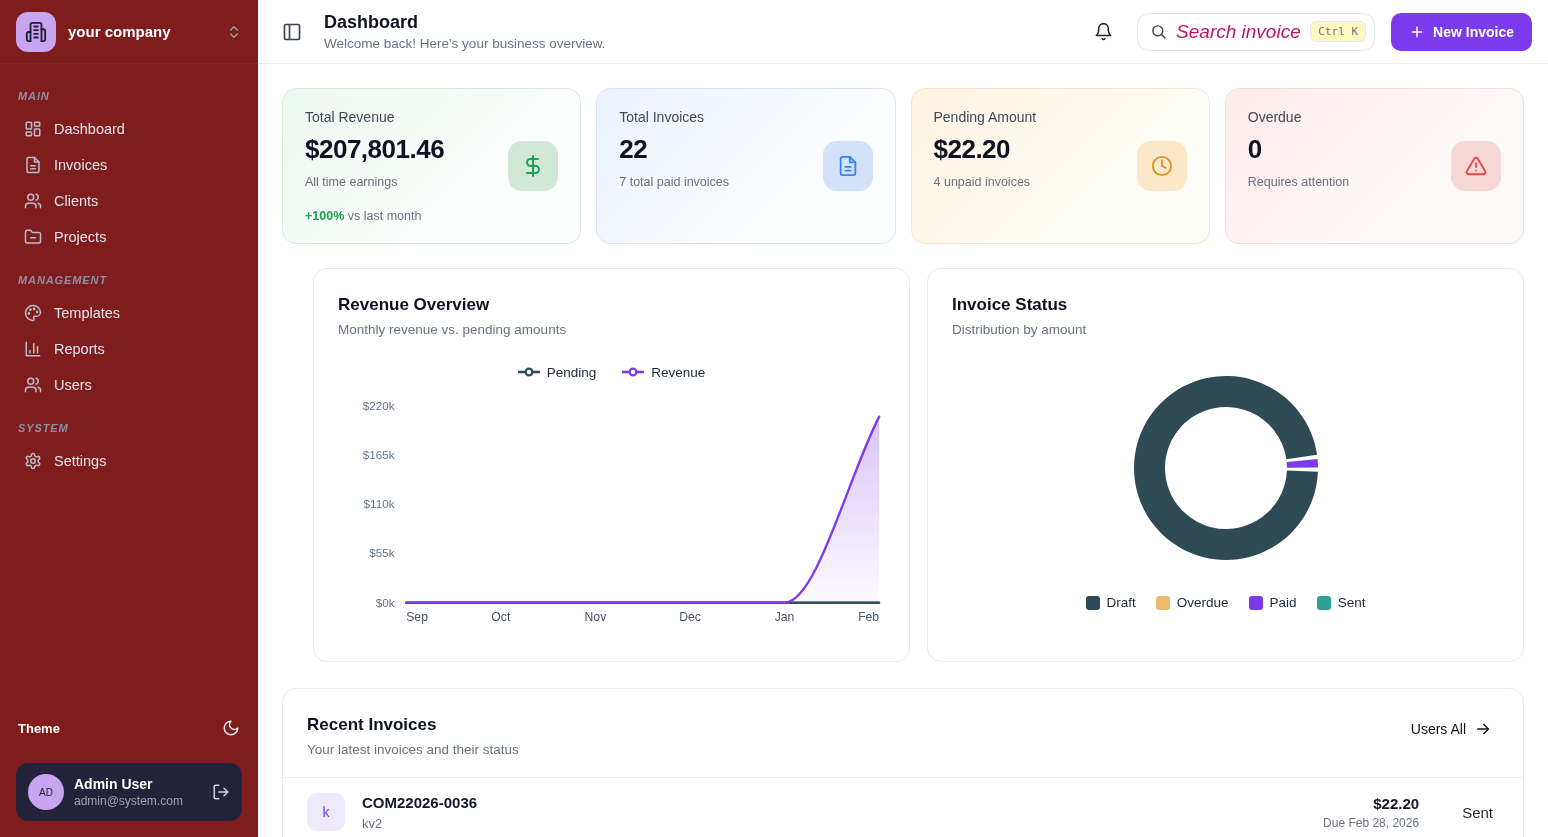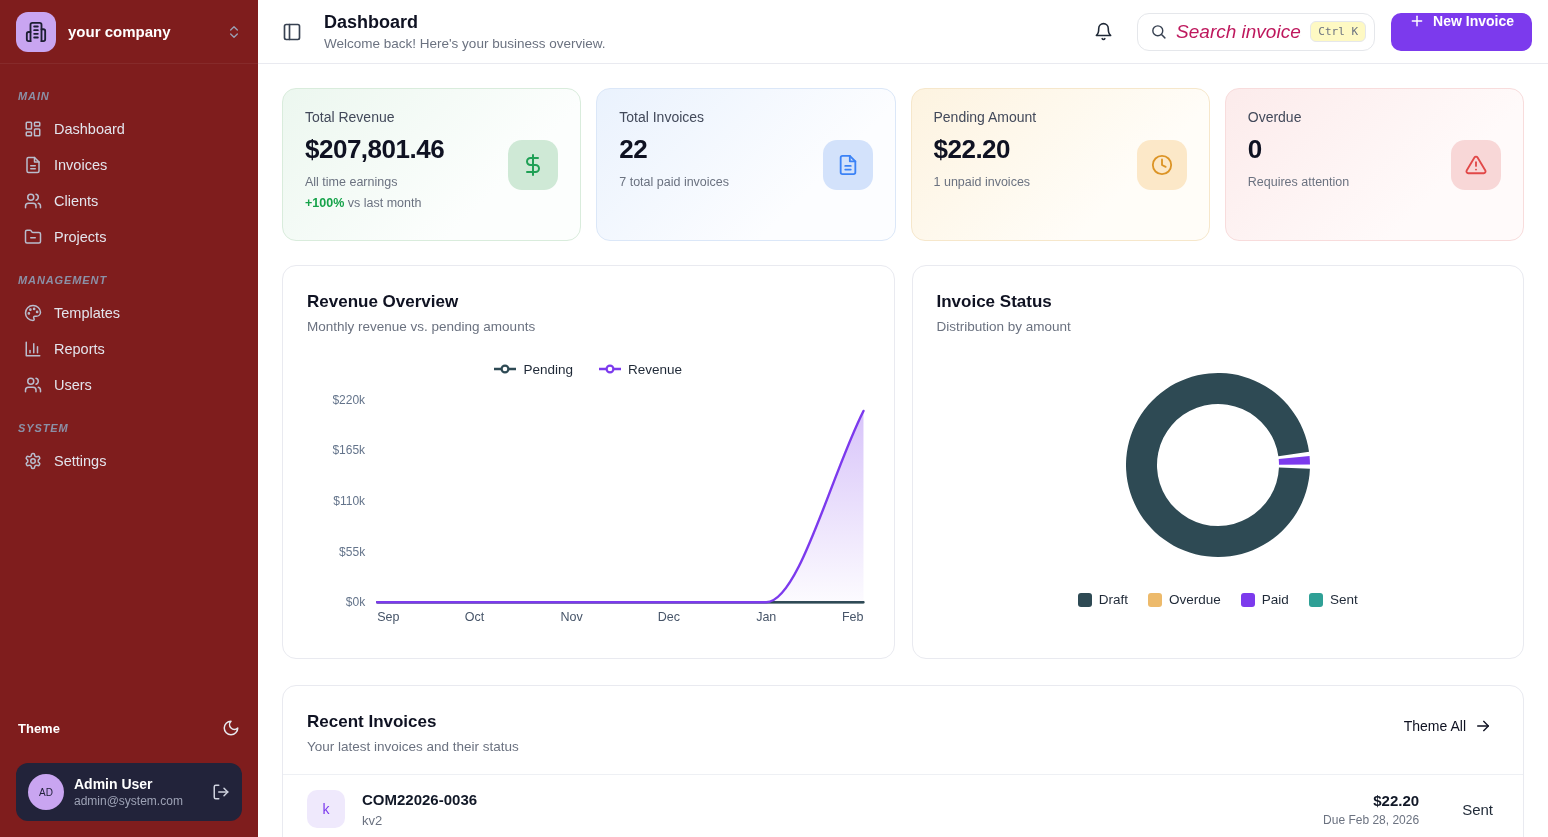--- a/index.html
+++ b/index.html
@@ -34,44 +34,44 @@
   .topbar { height:64px; flex-shrink:0; background:#fff; border-bottom:1px solid #e9eaf0; display:flex; align-items:center; gap:16px; padding:0 16px 0 24px; }
   .panel-toggle { color:#374151; background:none; border:none; cursor:pointer; display:flex; }
   .titles { margin-left:6px; }
   .page-title { font-size:18px; font-weight:bold; color:#0f1222; }
   .page-sub { font-size:13.5px; color:#6b7280; margin-top:3px; }
   .topbar-spacer { flex:1; }
   .bell-btn { background:none; border:none; color:#1f2937; cursor:pointer; display:flex; margin-right:8px; }
   .searchbox { width:238px; height:38px; border:1px solid #e5e7eb; border-radius:12px; display:flex; align-items:center; gap:9px; padding:0 8px 0 12px; color:#6b7280; cursor:text; background:#fff; }
   .search-ph { flex:1; font-size:19px; color:#be185d; white-space:nowrap; overflow:hidden;font-style:italic; }
   .kbd { font-family:"DejaVu Sans Mono", monospace; font-size:11px; color:#6b7280; background:#fef9c3; border:1px solid #e5e7eb; border-radius:6px; padding:3px 7px; white-space:nowrap; }
-  .new-invoice-btn { height:38px; background:#7c3aed; color:#fff; border:none; border-radius:10px; padding:0 18px; font-family:inherit; font-size:14px; font-weight:bold; display:flex; gap:8px; cursor:pointer; }
+  .new-invoice-btn { height:38px; background:#7c3aed; color:#fff; border:none; border-radius:10px; padding:0 18px; font-family:inherit; font-size:14px; font-weight:bold; display:flex; align-items:center; gap:8px; cursor:pointer; }
 
   .content { padding:24px; flex:1; overflow:hidden; }
 
   
   .stats-row { display:grid; grid-template-columns:repeat(4,1fr); gap:15px; margin-bottom:24px; }
   .stat-card { min-height:153px; border-radius:14px; border:1px solid; padding:20px 22px; display:flex; justify-content:space-between; gap:10px; }
   .stat-card.green { background:linear-gradient(135deg,#ecf7ef 0%,#fcfefd 70%); border-color:#d9ecdc;gap:40px; }
   .stat-card.blue  { background:linear-gradient(135deg,#eaf2fd 0%,#fcfdff 70%); border-color:#dbe7f8; }
   .stat-card.amber { background:linear-gradient(135deg,#fdf3e0 0%,#fffdf8 70%); border-color:#f6e7cb; }
   .stat-card.red   { background:linear-gradient(135deg,#fcebeb 0%,#fffafa 70%); border-color:#f8dcdc; }
   .stat-label { font-size:14px; color:#42495a; margin-bottom:9px; }
   .stat-value { font-size:26px; font-weight:bold; letter-spacing:-.5px; color:#0f1222; margin-bottom:10px; }
   .stat-sub { font-size:12.5px; color:#6b7280; }
-  .stat-trend { font-size:12.5px; color:#6b7280; margin-top:7px; }
+  .stat-trend { font-size:12.5px; color:#6b7280; margin-top:20px; }
   .trend-pct { color:#16a34a; font-weight:bold; }
   .stat-icon { width:50px; height:50px; border-radius:14px; flex-shrink:0; align-self:center; display:flex; align-items:center; justify-content:center; }
   .green .stat-icon { background:#cfe9d6; color:#1fa055; }
   .blue  .stat-icon { background:#d3e2fb; color:#3b82f6; }
   .amber .stat-icon { background:#fce8c8; color:#dc9426; }
   .red   .stat-icon { background:#f8d7d7; color:#e14848; }
 
   
-  .charts-row { display:grid; grid-template-columns:1fr 1fr; gap:17px; margin-bottom:26px; }
+  .charts-row { display:grid; grid-template-columns:1fr 1fr; gap:17px; margin-bottom:26px;margin-left:31px; }
   .panel-card { height:394px; background:#fff; border:1px solid #e9eaf0; border-radius:14px; padding:26px 24px 0; overflow:hidden; }
   .panel-title { font-size:17px; font-weight:bold; color:#0f1222; }
   .panel-sub { font-size:13.5px; color:#6b7280; margin-top:7px; }
   .chart-legend { display:flex; justify-content:center; gap:26px; margin-top:26px; height:18px; align-items:center; }
   .leg-item { display:flex; align-items:center; gap:7px; font-size:13.5px; color:#1f2937; }
   #line-chart { width:100%; height:248px; margin-top:6px; }
   .donut-wrap { display:flex; justify-content:center; margin-top:26px; }
   .donut-legend { display:flex; justify-content:center; gap:20px; margin-top:22px; align-items:center; }
   .dleg-item { display:flex; align-items:center; gap:7px; font-size:13.5px; color:#1f2937; }
   .dleg-swatch { width:14px; height:14px; border-radius:3px; flex-shrink:0; }
@@ -311,21 +311,21 @@
               <path d="M14 2v6h6"></path>
               <path d="M9 13h6"></path>
               <path d="M9 17h6"></path>
             </svg>
         </div>
       </div>
       <div class="stat-card amber">
         <div>
           <div class="stat-label">Pending Amount</div>
           <div class="stat-value">$22.20</div>
-          <div class="stat-sub">1 unpaid invoices</div>
+          <div class="stat-sub">4 unpaid invoices</div>
         </div>
         <div class="stat-icon">
           <svg width="22" height="22" viewBox="0 0 24 24" fill="none" stroke="currentColor" stroke-width="2" stroke-linecap="round" stroke-linejoin="round">
               <circle cx="12" cy="12" r="10"></circle>
               <polyline points="12 6 12 12 16 14"></polyline>
             </svg>
         </div>
       </div>
       <div class="stat-card red">
         <div>
@@ -418,21 +418,21 @@
       </section>
     </div>
 
     <section class="recent-card">
       <div class="recent-head">
         <div>
           <div class="panel-title">Recent Invoices</div>
           <div class="panel-sub">Your latest invoices and their status</div>
         </div>
         <button class="view-all">
-          <span>Theme All</span>
+          <span>Users All</span>
           <span style="display:flex;">
             <svg width="16" height="16" viewBox="0 0 24 24" fill="none" stroke="currentColor" stroke-width="2" stroke-linecap="round" stroke-linejoin="round">
                 <line x1="4" y1="12" x2="20" y2="12"></line>
                 <polyline points="13 5 20 12 13 19"></polyline>
               </svg>
           </span>
         </button>
       </div>
       <div class="recent-divider"></div>
       <div class="invoice-row">

